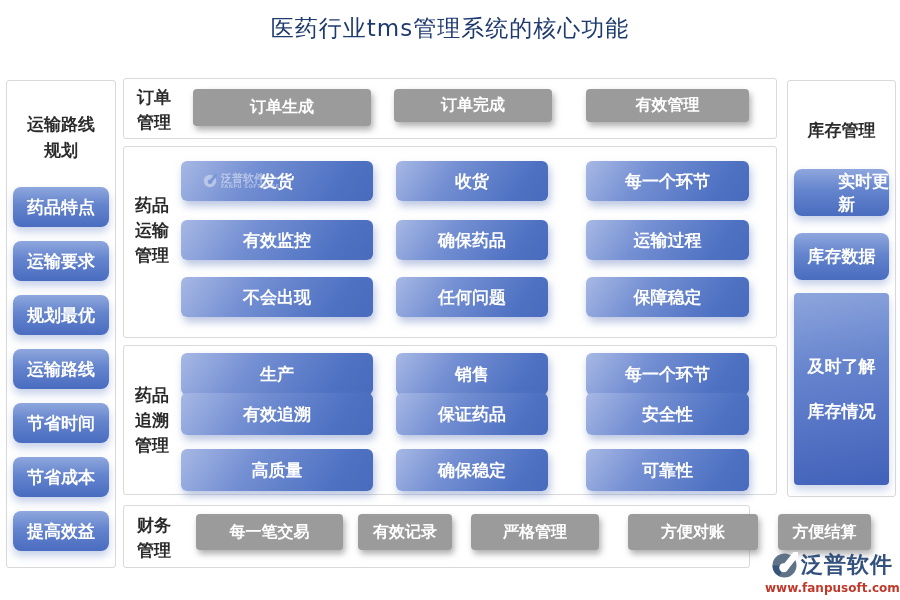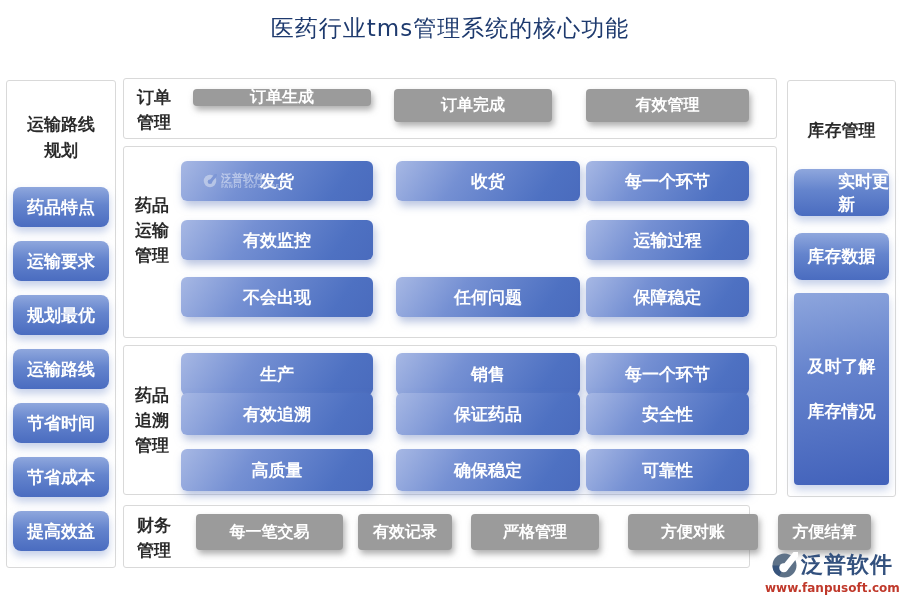--- a/index.html
+++ b/index.html
@@ -45,21 +45,21 @@
     background:linear-gradient(125deg,#a7b8e4 0%,#7590d3 35%,#4e71c2 80%,#4a6bbd 100%);
     box-shadow:2px 5px 8px rgba(130,150,200,.55);
   }
   .gray-chip{
     position:absolute;display:flex;align-items:center;justify-content:center;
     color:#fff;font-size:16px;font-weight:bold;border-radius:4px;
     background:#9b9b9b;
     box-shadow:2px 4px 6px rgba(110,110,110,.55);
   }
   
-  .c1{left:57px;width:192px;}  .c2{left:272px;width:184px;}  .c3{left:462px;width:163px;}
+  .c1{left:57px;width:192px;}  .c2{left:272px;width:152px;}  .c3{left:462px;width:163px;}
   .tr1{top:14px;height:40px;}  .tr2{top:73px;height:40px;}   .tr3{top:130px;height:40px;}
   .zr1{top:7px;height:42px;}   .zr2{top:47px;height:42px;}   .zr3{top:103px;height:42px;}
   
   .watermark{
     position:absolute;left:22px;top:50%;transform:translateY(-50%);
     display:flex;align-items:center;gap:4px;opacity:.55;pointer-events:none;
   }
   .watermark .wm-txt{display:flex;flex-direction:column;line-height:1;}
   .watermark .wm-brand{font-size:11px;font-weight:bold;color:#e8edf8;}
   .watermark .wm-sub{font-size:5px;color:#dbe3f4;letter-spacing:.5px;}
@@ -88,21 +88,21 @@
     <div class="side-btn" style="top:322px;">节省时间</div>
     <div class="side-btn" style="top:376px;">节省成本</div>
     <div class="side-btn" style="top:430px;">提高效益</div>
   </div>
 
   <div class="panel" style="left:123px;top:78px;width:654px;height:61px;">
     <div class="section-label" style="left:13px;top:6px;">
       <div>订单</div>
       <div>管理</div>
     </div>
-    <div class="gray-chip" style="left:69px;top:10px;width:178px;height:17px;">订单生成</div>
+    <div class="gray-chip" style="left:69px;top:10px;width:178px;height:37px;">订单生成</div>
     <div class="gray-chip" style="left:270px;top:10px;width:158px;height:33px;">订单完成</div>
     <div class="gray-chip" style="left:462px;top:10px;width:163px;height:33px;">有效管理</div>
   </div>
 
   <div class="panel" style="left:123px;top:146px;width:654px;height:192px;">
     <div class="section-label" style="left:11px;top:46px;">
       <div>药品</div>
       <div>运输</div>
       <div>管理</div>
     </div>
@@ -116,20 +116,21 @@
         <span class="wm-txt">
           <span class="wm-brand">泛普软件</span>
           <span class="wm-sub">FANPU SOFTWARE</span>
         </span>
       </span>
       <span>发货</span>
     </div>
     <div class="chip c2 tr1">收货</div>
     <div class="chip c3 tr1">每一个环节</div>
     <div class="chip c1 tr2">有效监控</div>
+    <div class="chip c2 tr2">确保药品</div>
     <div class="chip c3 tr2">运输过程</div>
     <div class="chip c1 tr3">不会出现</div>
     <div class="chip c2 tr3">任何问题</div>
     <div class="chip c3 tr3">保障稳定</div>
   </div>
 
   <div class="panel" style="left:123px;top:345px;width:654px;height:150px;">
     <div class="section-label" style="left:11px;top:37px;">
       <div>药品</div>
       <div>追溯</div>

